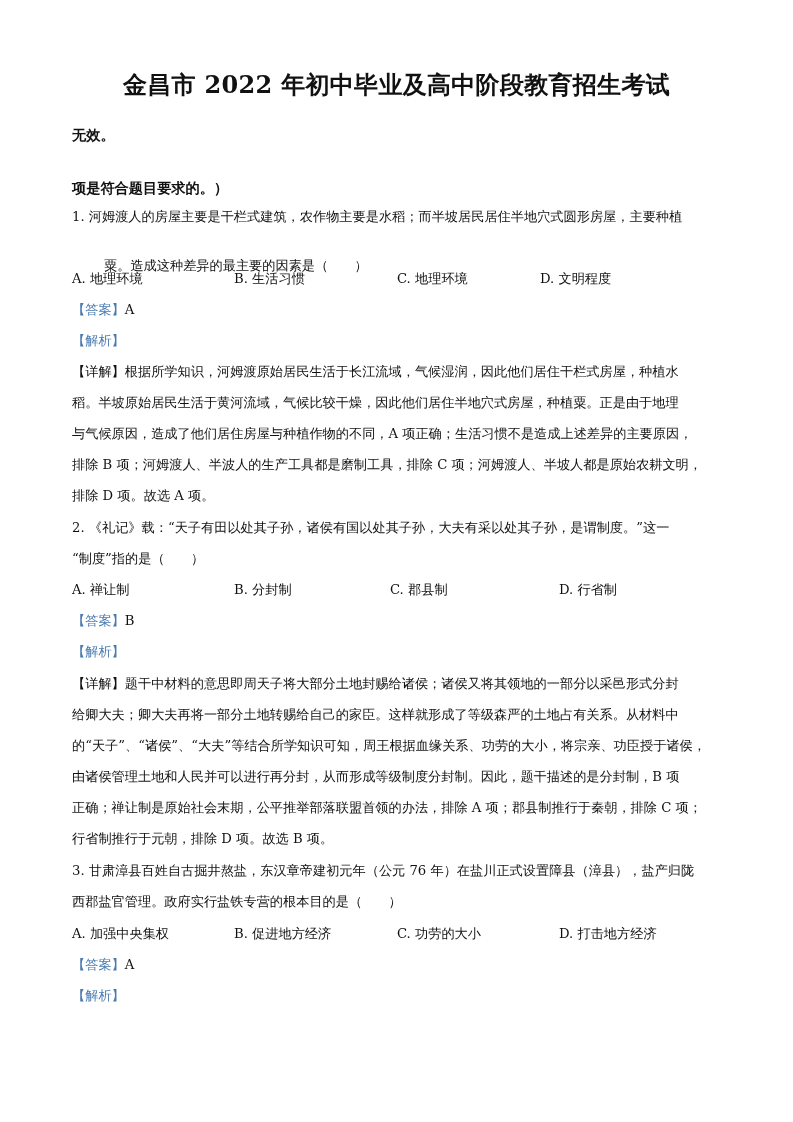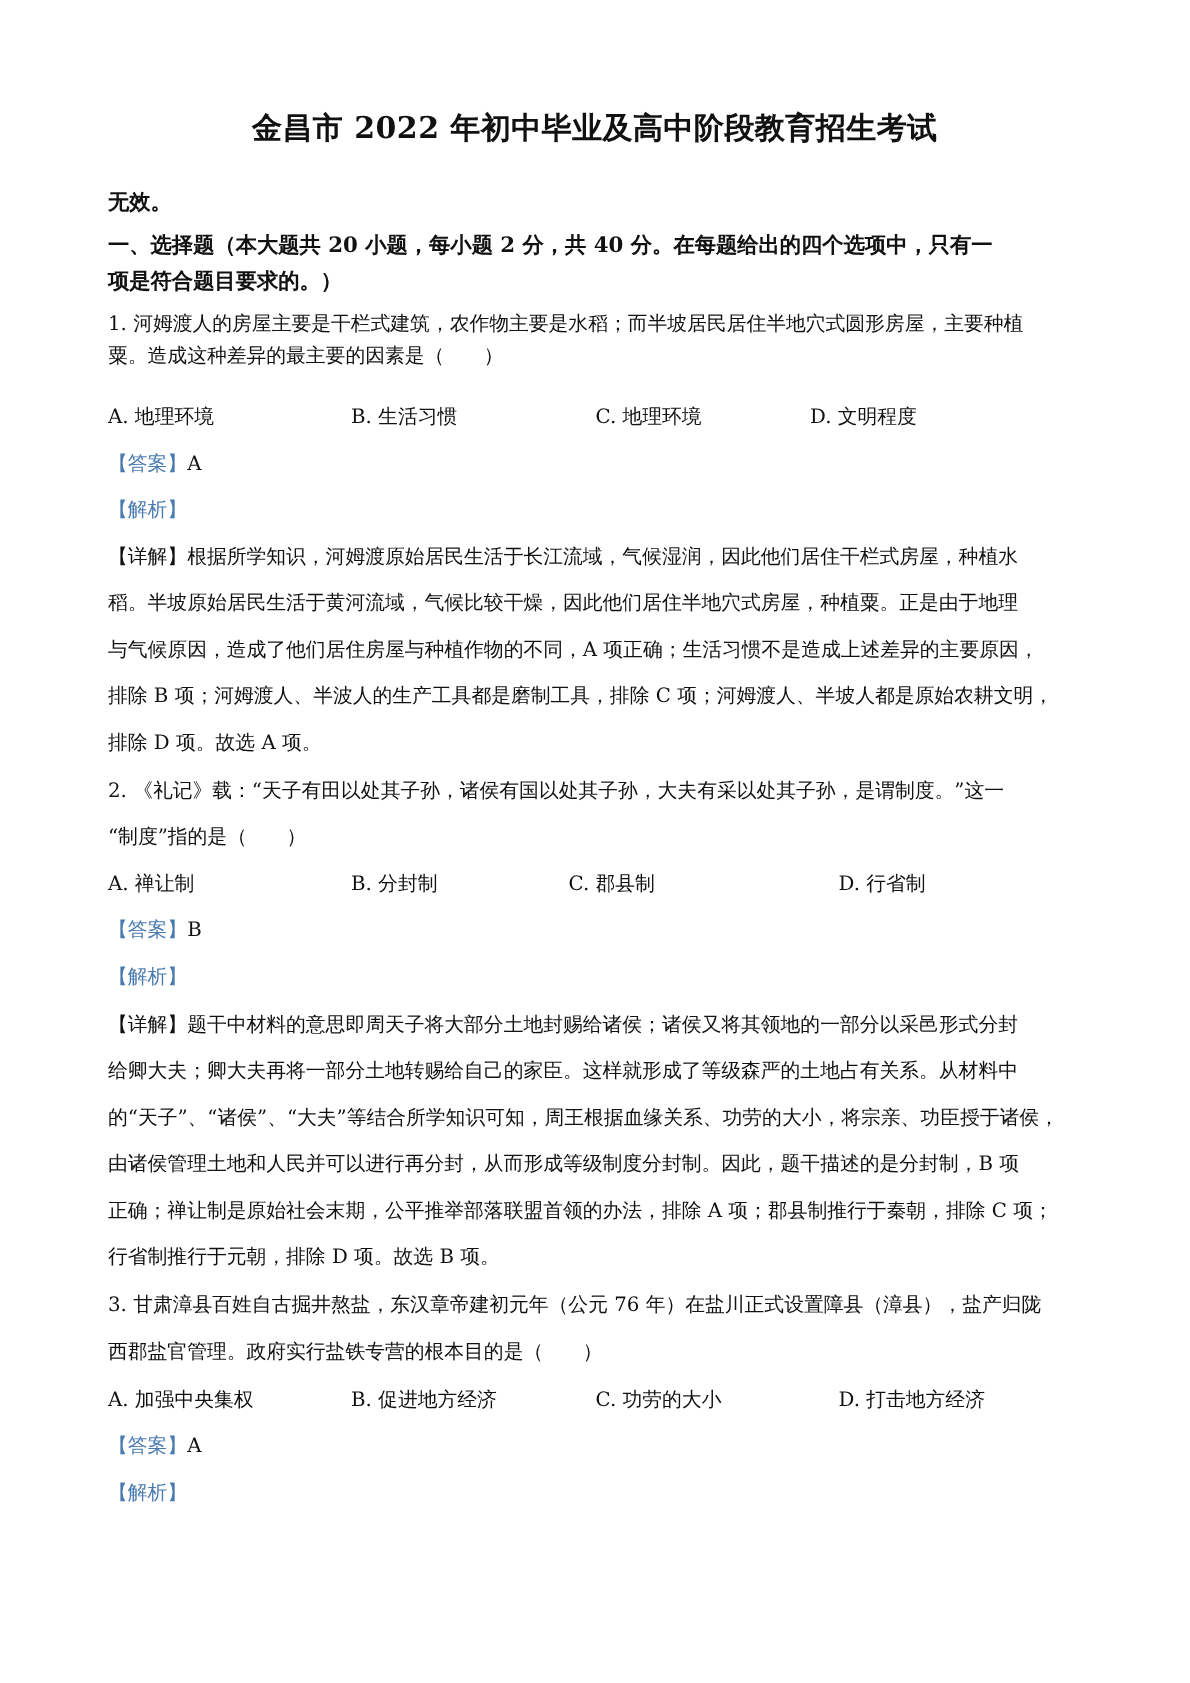--- a/index.html
+++ b/index.html
@@ -4,21 +4,21 @@
   <style>
     html, body { margin: 0; padding: 0; background: #ffffff; }
     body {
       width: 793px; height: 1122px; position: relative; overflow: hidden;
       font-family: "DejaVu Serif", "Liberation Serif", serif;
       color: #111111;
     }
     .page { position: absolute; left: 0; top: 0; width: 793px; height: 1122px; }
     .title {
       position: absolute; left: 0; width: 793px; top: 72px;
-      text-align: center; font-size: 20px; font-weight: bold; line-height: 26px;
+      text-align: center; font-size: 24px; font-weight: bold; line-height: 26px;
       letter-spacing: 0.3px;
     }
     .bold-block {
       position: absolute; left: 72px; width: 652px;
       font-size: 14.2px; font-weight: bold; line-height: 24px;
     }
     .line {
       position: absolute; left: 72px; width: 652px; white-space: nowrap;
       font-size: 13.2px; line-height: 20px;
     }
@@ -29,26 +29,25 @@
   </style>
 </head>
 <body>
 
 <div class="page">
 
   <div class="title">金昌市 2022 年初中毕业及高中阶段教育招生考试</div>
 
   <div class="bold-block" style="top:123px;">无效。</div>
 
-  <div class="bold-block" style="top:152px;">一、选择题（本大题共 20 小题，每小题 2 分，共 40 分。在每题给出的四个选项中，只有一</div>
   <div class="bold-block" style="top:176px;">项是符合题目要求的。）</div>
 
   <div>
     <div class="line" style="top:207px;">1. 河姆渡人的房屋主要是干栏式建筑，农作物主要是水稻；而半坡居民居住半地穴式圆形房屋，主要种植</div>
-    <div class="line" style="top:228px;">粟。造成这种差异的最主要的因素是（　　）</div>
+    <div class="line" style="top:256px;margin-left:32px;">粟。造成这种差异的最主要的因素是（　　）</div>
     <div class="opts" style="top:269px;">
       <span class="opt" style="left:0px;">A. 地理环境</span>
       <span class="opt" style="left:162px;">B. 生活习惯</span>
       <span class="opt" style="left:325px;">C. 地理环境</span>
       <span class="opt" style="left:468px;">D. 文明程度</span>
     </div>
     <div class="line" style="top:300px;">
       <span class="tag">【答案】</span><span>A</span>
     </div>
     <div class="line" style="top:331px;">
@@ -62,21 +61,21 @@
     <div class="line" style="top:455px;">排除 B 项；河姆渡人、半波人的生产工具都是磨制工具，排除 C 项；河姆渡人、半坡人都是原始农耕文明，</div>
     <div class="line" style="top:486px;">排除 D 项。故选 A 项。</div>
   </div>
 
   <div>
     <div class="line" style="top:518px;">2. 《礼记》载：“天子有田以处其子孙，诸侯有国以处其子孙，大夫有采以处其子孙，是谓制度。”这一</div>
     <div class="line" style="top:549px;">“制度”指的是（　　）</div>
     <div class="opts" style="top:580px;">
       <span class="opt" style="left:0px;">A. 禅让制</span>
       <span class="opt" style="left:162px;">B. 分封制</span>
-      <span class="opt" style="left:307px;">C. 郡县制</span>
+      <span class="opt" style="left:318px;">C. 郡县制</span>
       <span class="opt" style="left:487px;">D. 行省制</span>
     </div>
     <div class="line" style="top:611px;">
       <span class="tag">【答案】</span><span>B</span>
     </div>
     <div class="line" style="top:642px;">
       <span class="tag">【解析】</span>
     </div>
     <div class="line" style="top:674px;">
       <span class="tag-dark">【详解】</span><span>题干中材料的意思即周天子将大部分土地封赐给诸侯；诸侯又将其领地的一部分以采邑形式分封</span>

